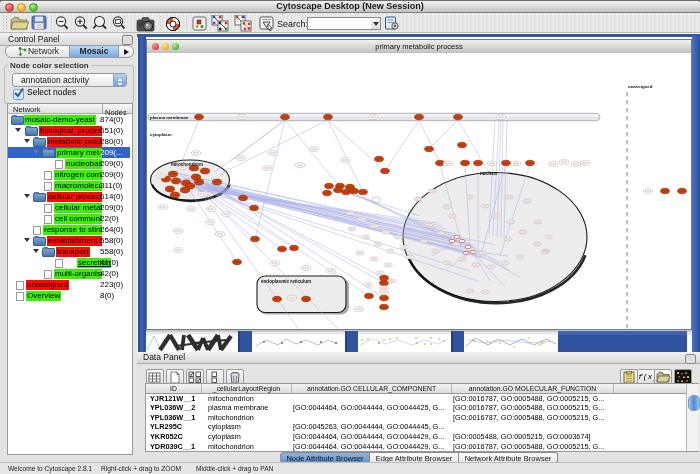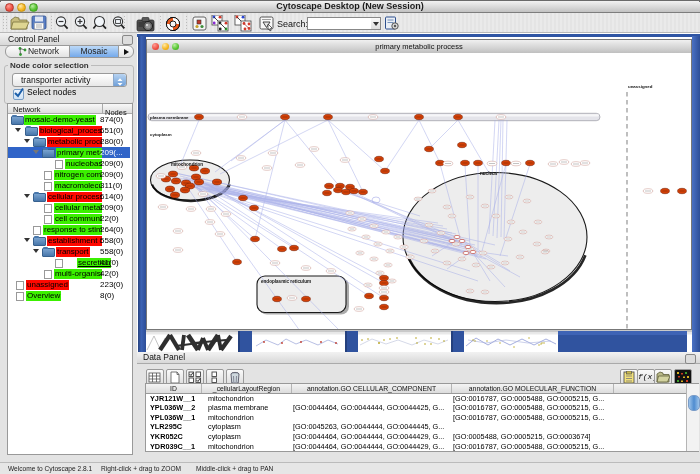--- a/index.html
+++ b/index.html
@@ -226,29 +226,29 @@
     <div id="cptabs">
       <div class="seg" style="left:0;width:63px;">
         <svg style="position:absolute;left:12px;top:1px;" width="9" height="9" viewBox="0 0 9 9">
           <circle cx="2" cy="1.5" r="1.4" fill="#2da42d"></circle>
             <circle cx="7" cy="3" r="1.4" fill="#2da42d"></circle>
           <circle cx="2.5" cy="7.5" r="1.4" fill="#2da42d"></circle>
           <path d="M2 1.5 L7 3 M2 1.5 L2.5 7.5" stroke="#555" stroke-width="0.8" fill="none"></path>
         </svg>
         <span style="padding-left:12px;">Network</span>
       </div>
-      <div class="seg" style="left:63px;width:49px;background:linear-gradient(#bcd9f8,#74a9ea);font-weight:normal;border-left:1px solid #9a9a9a;box-sizing:border-box;">Mosaic</div>
+      <div class="seg" style="left:63px;width:49px;background:linear-gradient(#bcd9f8,#74a9ea);font-weight:bold;border-left:1px solid #9a9a9a;box-sizing:border-box;">Mosaic</div>
       <div class="seg" style="left:112px;width:15px;border-left:1px solid #9a9a9a;box-sizing:border-box;">
         <div style="position:absolute;left:5px;top:3px;width:0;height:0;border-top:3.5px solid transparent;border-bottom:3.5px solid transparent;border-left:5px solid #111;"></div>
       </div>
     </div>
     <div class="grpbox" style="left:4px;top:32px;width:128px;height:37px;"></div>
     <div class="grplab" style="left:8px;top:28px;">Node color selection</div>
     <div id="dropdown">
-        <div class="txt">transporter activity</div>
+        <div class="txt">annotation activity</div>
         <div class="btn"><svg width="12" height="12" viewBox="0 0 12 12">
             <path d="M3.5 5 L6 2.2 L8.5 5 Z M3.5 7 L6 9.8 L8.5 7 Z" fill="#fff"></path>
           </svg></div>
       </div>
     <div id="cbx"></div>
     <svg class="abs" style="left:13px;top:54px;" width="12" height="12" viewBox="0 0 12 12">
         <path d="M2 6 L5 9 L10 1.5" stroke="#1b5faa" stroke-width="2" fill="none"></path>
       </svg>
     <div class="abs" style="left:27px;top:54px;font-size:8.5px;color:#000;">Select nodes</div>
     <div id="treebox">
@@ -916,18 +916,23 @@
             <span class="dcell" style="left:62px;">mitochondrion</span>
             <span class="dcell" style="left:147px;width:156px;">[GO:0044464, GO:0044444, GO:0044429, G...</span>
             <span class="dcell" style="left:307px;width:158px;">[GO:0016787, GO:0005488, GO:0005215, G...</span>
           </div>
       </div>
       <div style="position:absolute;left:540px;top:0;width:12px;height:67px;background:#f2f2f2;border-left:1px solid #b5b5b5;"></div>
       <div style="position:absolute;left:541.5px;top:11px;width:10px;height:14px;border:1px solid #7a9cc8;border-radius:5px;background:linear-gradient(90deg,#9ec4ea,#4f8cd0 50%,#9ec4ea);"></div>
     </div>
   </div>
 
+  <div id="btabs" class="abs" style="left:280px;top:452px;width:280px;height:11px;">
+    <div class="btab" style="left:0;width:90px;border-radius:3px 0 0 3px;background:linear-gradient(#8cb4e2,#6795cc);font-weight:normal;">Node Attribute Browser</div>
+    <div class="btab" style="left:90px;width:89px;border-left:none;">Edge Attribute Browser</div>
+    <div class="btab" style="left:179px;width:99px;border-left:none;border-radius:0 3px 3px 0;">Network Attribute Browser</div>
+  </div>
   <div id="status" class="abs">
     <span style="left:8px;">Welcome to Cytoscape 2.8.1</span>
     <span style="left:101px;">Right-click + drag to ZOOM</span>
     <span style="left:196px;">Middle-click + drag to PAN</span>
   </div>
 </div>
 
 </body></html>

